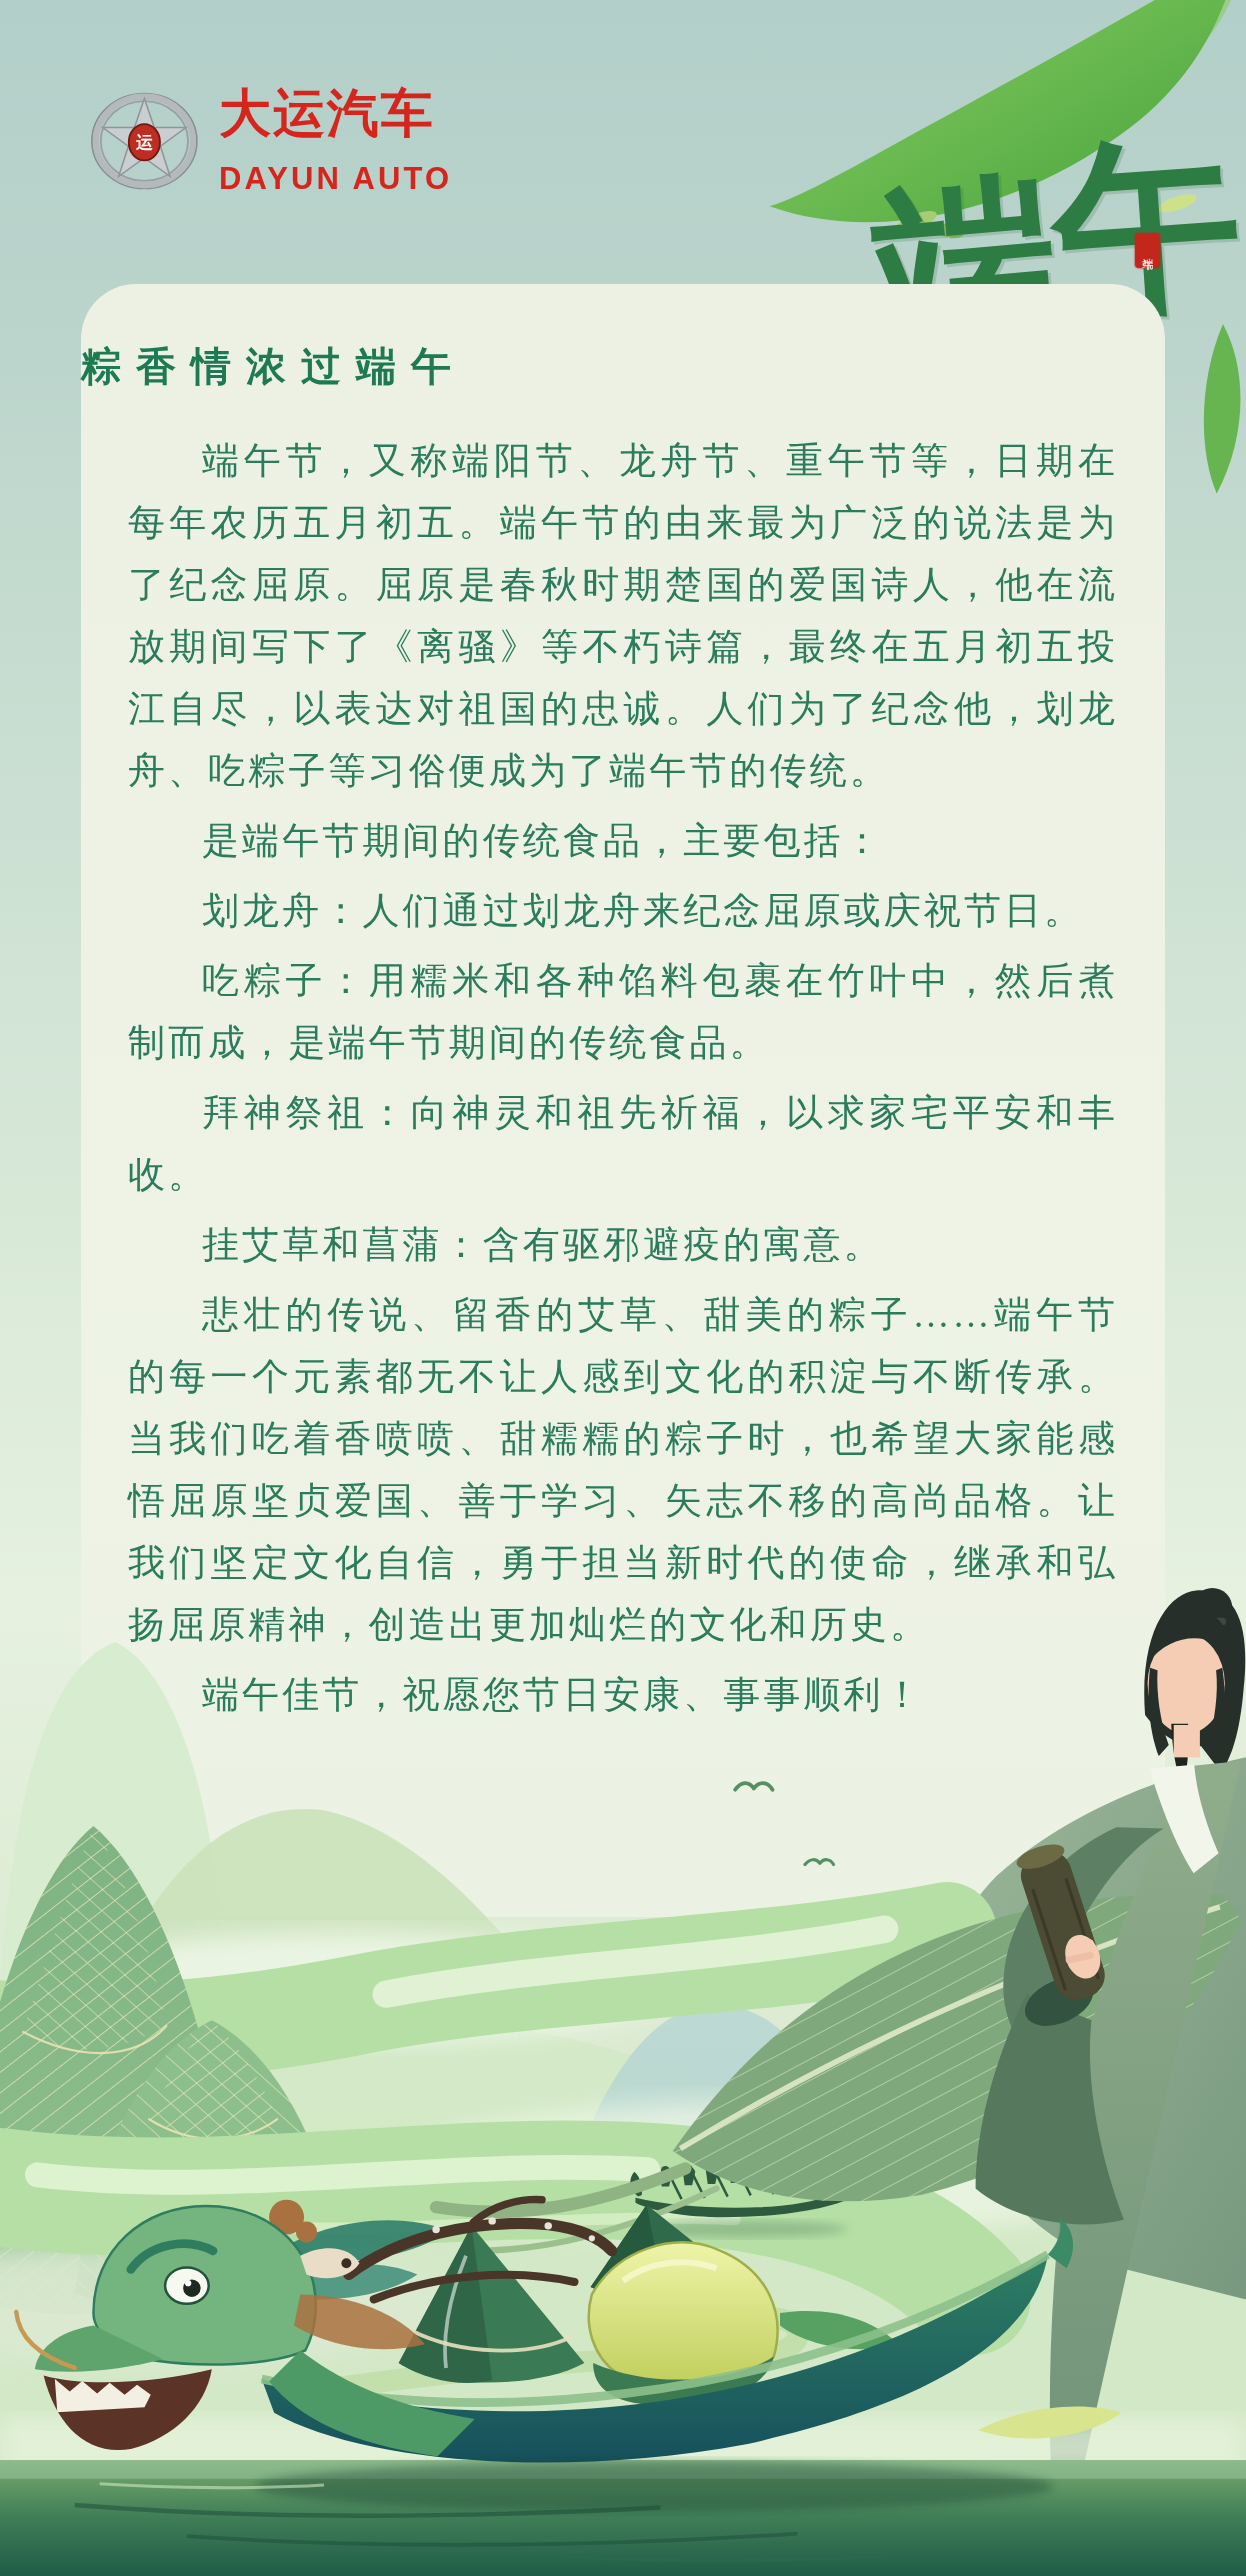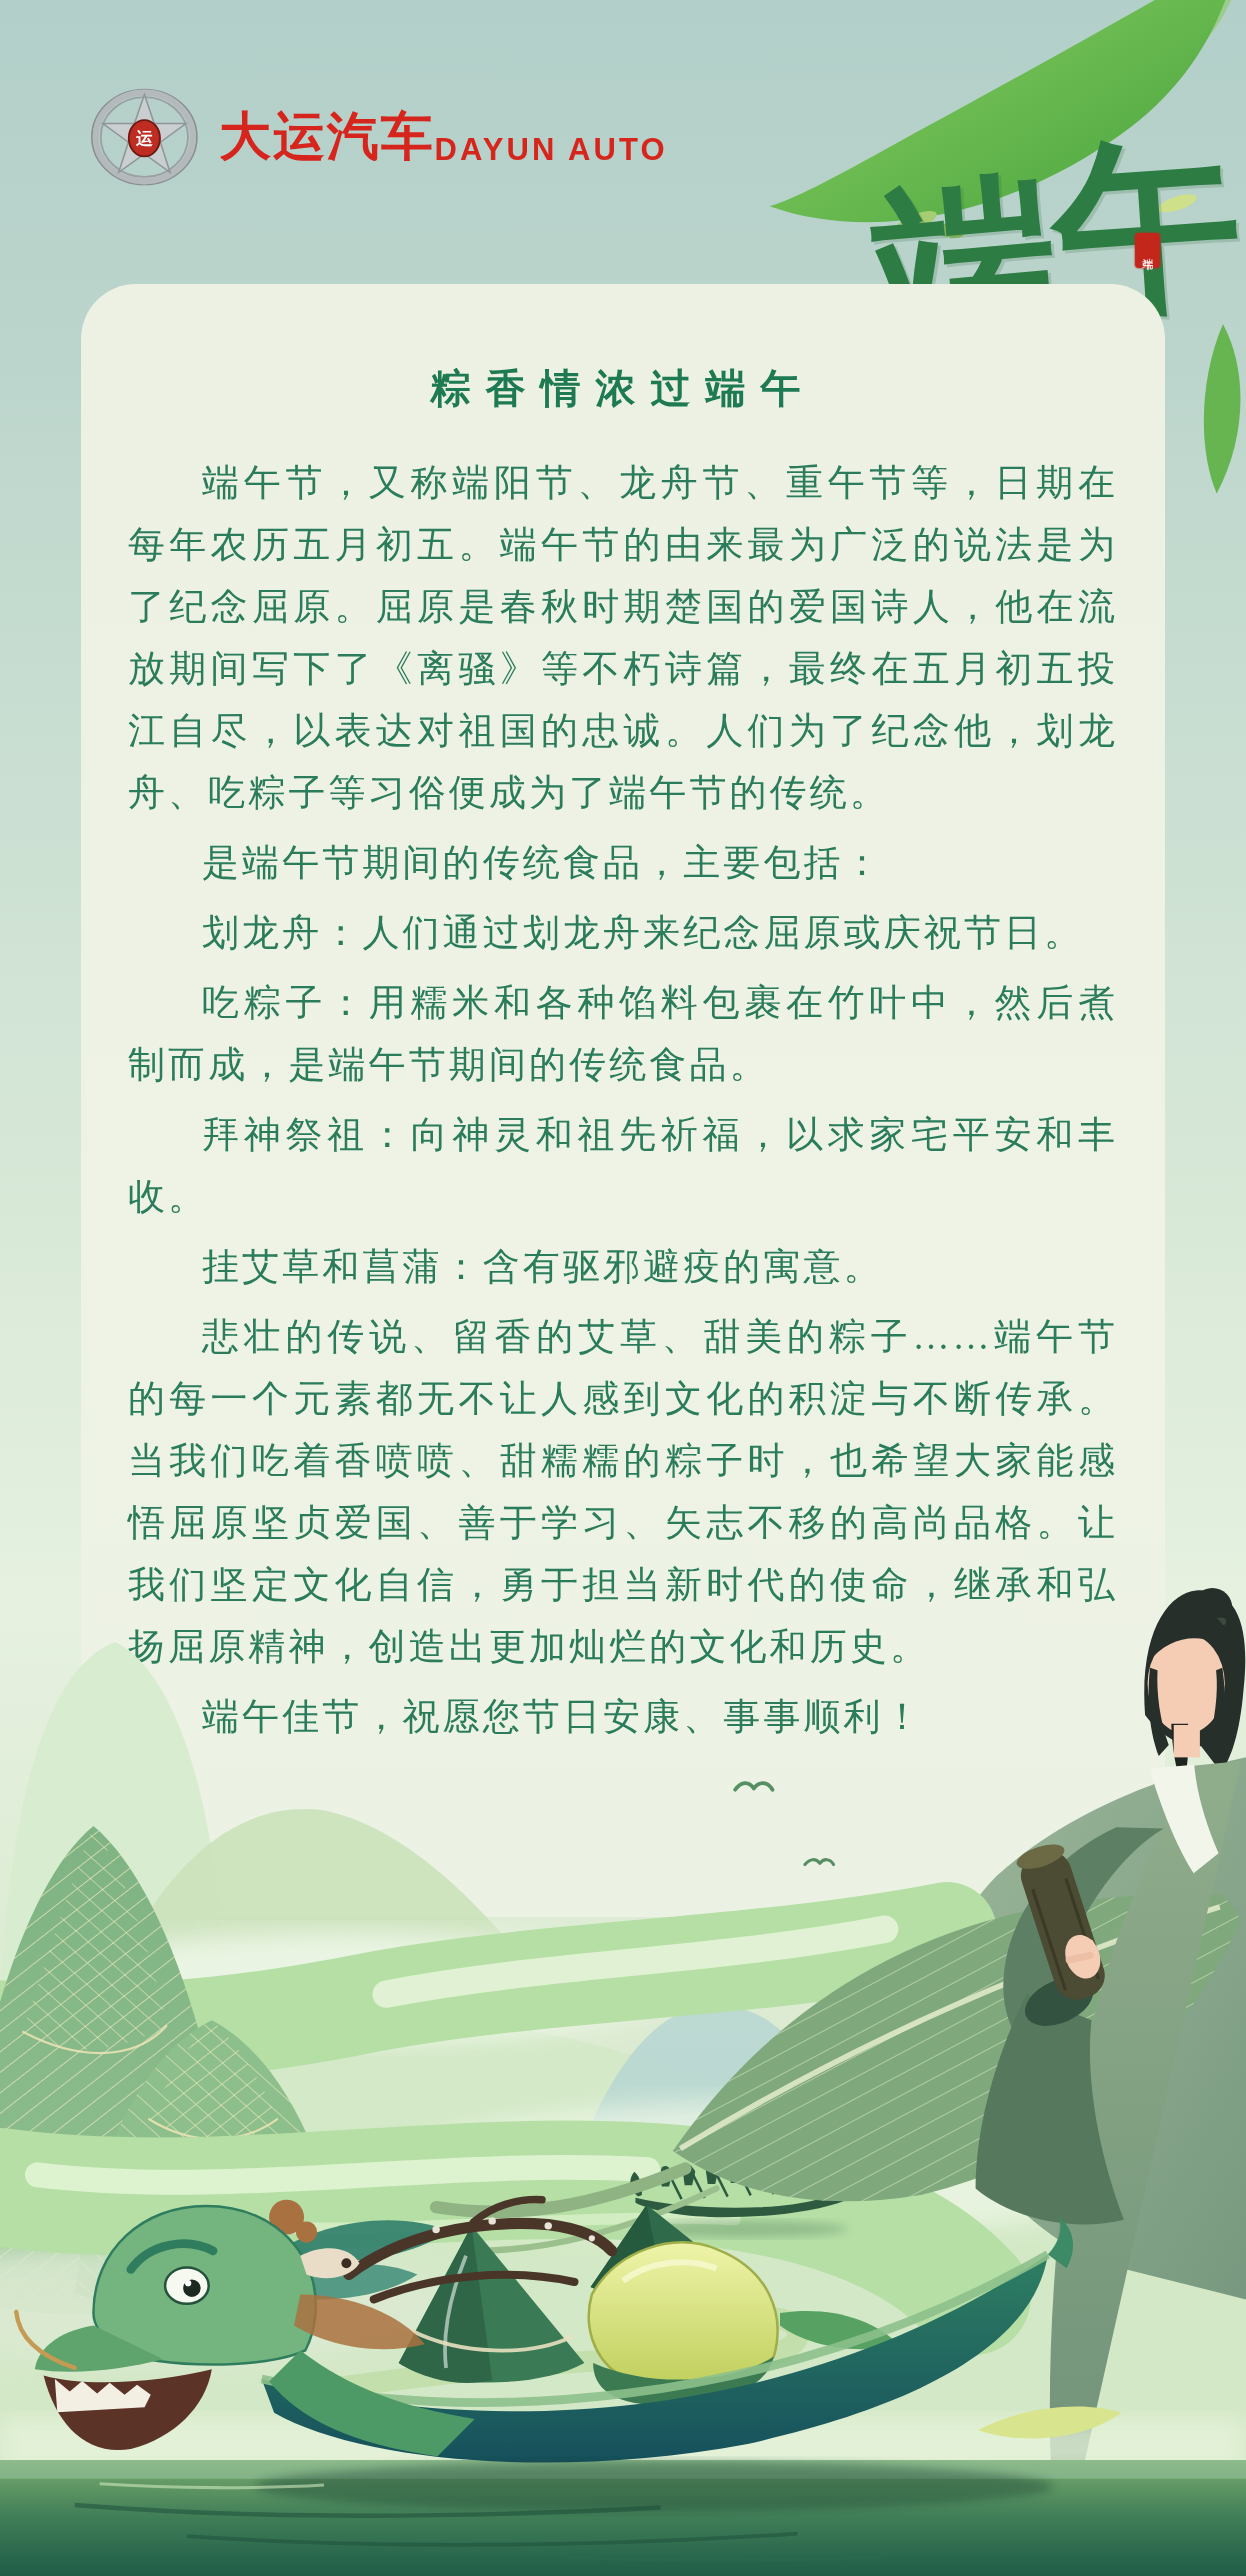--- a/index.html
+++ b/index.html
@@ -3,40 +3,40 @@
 <meta charset="utf-8">
 <style>
   html,body{margin:0;padding:0;background:#88a08e;}
   .poster{
     position:relative;width:1246px;height:2576px;overflow:hidden;
     font-family:"Liberation Serif","DejaVu Serif",serif;
     background:linear-gradient(180deg,#b2cfc9 0%,#bcd5cc 14%,#cadfd2 30%,#d9e9d8 48%,#e6f1e0 62%,#dcebd2 78%,#cfe3c6 100%);
   }
   
   .brand{position:absolute;left:87px;top:87px;display:flex;align-items:center;gap:16px;}
-  .brand .texts{display:flex;flex-direction:row;}
+  .brand .texts{display:flex;flex-direction:column;}
   .logo-cn{font-family:"Liberation Sans","DejaVu Sans",sans-serif;font-weight:900;
     font-size:52px;letter-spacing:1.9px;color:#d6251c;line-height:1.0;}
   .logo-en{font-family:"Liberation Sans","DejaVu Sans",sans-serif;font-weight:800;
     font-size:31px;letter-spacing:3.1px;color:#d6251c;line-height:1.0;margin-top:24px;}
   
   .calligraphy{position:absolute;left:872px;top:100px;width:368px;height:262px;color:#2d7c44;}
   .calligraphy .char{position:absolute;font-weight:900;
     text-shadow:2.5px 3.1px 0 rgba(38,92,52,.18);}
   .calligraphy .c1{font-size:182px;left:3.7px;top:45px;transform:rotate(-5deg);}
   .calligraphy .c2{font-size:187px;left:182px;top:3.7px;transform:rotate(-4deg);}
   .seal{position:absolute;left:263px;top:133px;width:25px;height:35px;background:#c3271b;
     border-radius:3.7px;color:#ffffff;writing-mode:vertical-rl;font-size:11.2px;line-height:12.5px;
     display:flex;align-items:center;justify-content:center;letter-spacing:1.2px;
     box-shadow:0 0 0 1.2px rgba(195,39,27,.35);}
   
   .card{position:absolute;left:81px;top:284px;width:1084px;height:1633px;
     background:linear-gradient(180deg,#edf1e4 0%,#eef3e6 60%,#ecf2e3 100%);
     border-radius:55px;}
-  .card-title{margin:77px 0 0 0;text-align:center;font-size:40px;font-weight:700;
+  .card-title{margin:55px 0 0 0;text-align:left;font-size:40px;font-weight:700;
     letter-spacing:15px;color:#1d7a52;}
   .card-body{margin:36px 39px 0 39px;color:#2a7c5b;font-size:37px;line-height:62px;
     letter-spacing:3.1px;text-align:justify;text-justify:inter-character;}
   .card-body p{margin:8px;text-indent:2em;}
   
   .scene,.topleaves{position:absolute;display:block;}
   .topleaves{top:0;left:623px;}
   .scene{top:1558px;left:0;}
 </style>
 </head>

